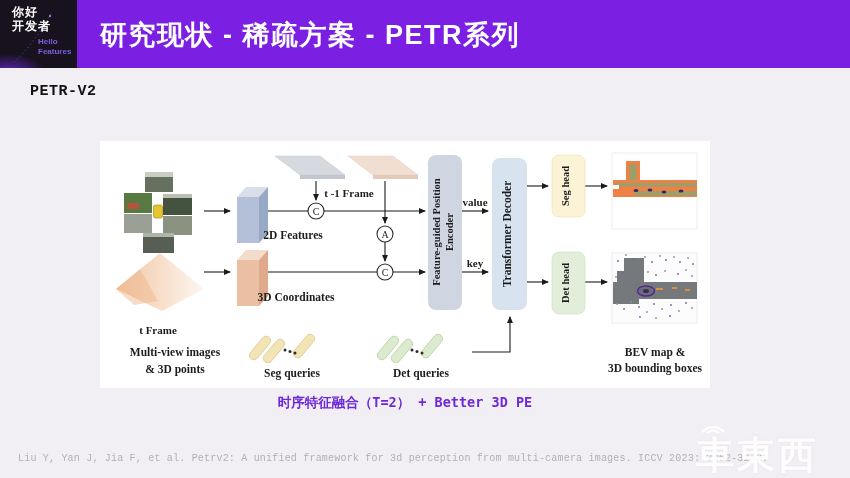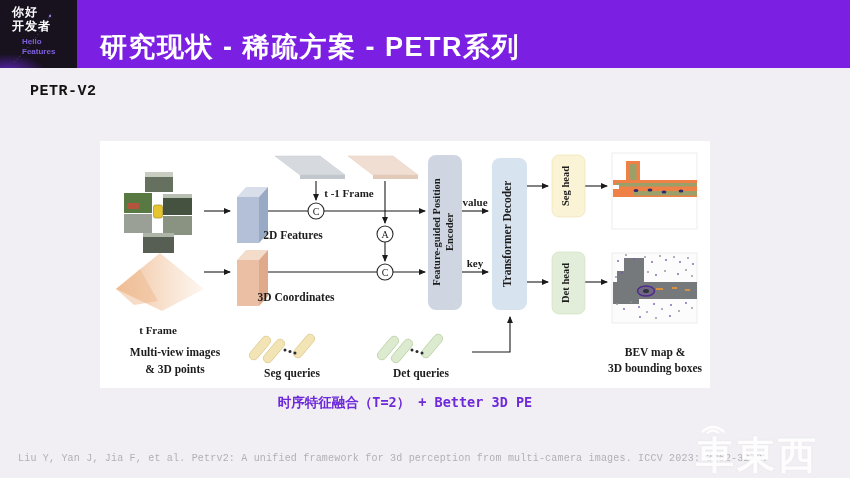--- a/index.html
+++ b/index.html
@@ -5,23 +5,23 @@
   html,body{margin:0;padding:0;background:#ddd;}
   .slide{position:relative;width:850px;height:478px;background:#f1eff3;overflow:hidden;
          font-family:"Liberation Sans",sans-serif;}
   
   .hdr{position:absolute;left:0;top:0;width:850px;height:68px;background:#7b20e2;}
   .logo{position:absolute;left:0;top:0;width:68px;height:68px;background:#17121e;overflow:hidden;padding-left:9px;}
   .logo-glow{position:absolute;left:0;top:0;width:68px;height:68px;
              background:radial-gradient(ellipse 55px 28px at 12% 108%, rgba(112,40,225,.85), transparent 70%);}
   .logo-cn{position:absolute;left:12px;top:5px;color:#fff;font-weight:bold;font-size:12px;
            line-height:14px;letter-spacing:1px;white-space:pre;}
-  .logo-en{position:absolute;left:22px;top:37px;color:#7e5fe0;font-size:8px;font-weight:bold;line-height:10px;}
+  .logo-en{position:absolute;left:38px;top:37px;color:#7e5fe0;font-size:8px;font-weight:bold;line-height:10px;}
   .logo-curve{position:absolute;left:0;top:0;}
-  .ttl{position:absolute;left:100px;top:12px;height:68px;line-height:70px;margin:0;color:#fff;
+  .ttl{position:absolute;left:100px;top:0;height:68px;line-height:70px;margin:0;color:#fff;
        font-size:27px;font-weight:bold;letter-spacing:1.5px;}
   
   .heading{position:absolute;left:30px;top:83px;font-family:Liberation Mono, monospace;
            font-weight:bold;font-size:15px;color:#131313;letter-spacing:.5px;}
   .panel{position:absolute;left:100px;top:141px;width:610px;height:247px;background:#ffffff;}
   svg.diagram{display:block;width:610px;height:247px;}
   svg.diagram text{font-family:"Liberation Serif",serif;fill:#1c1c1c;}
   .lbl{font-size:11.5px;font-weight:bold;}
   .sm{font-size:11px;font-weight:bold;}
   .node{font-size:10px;}

